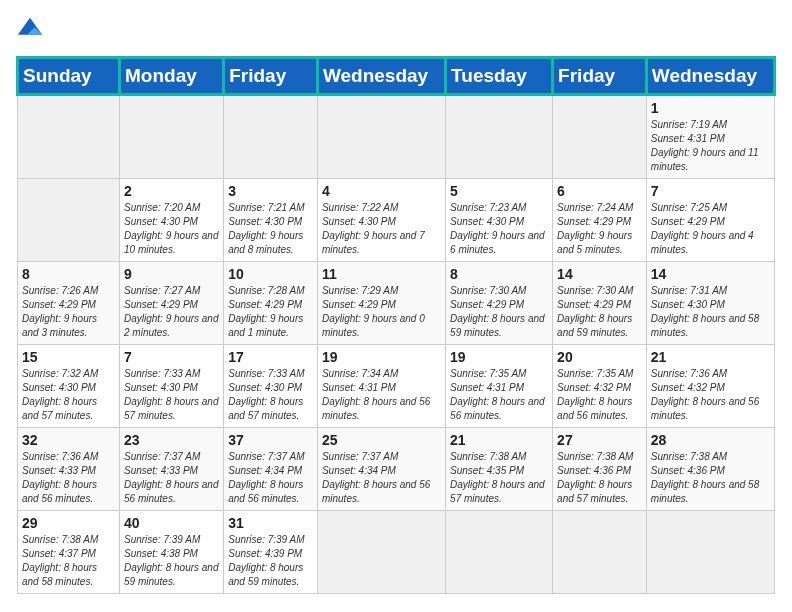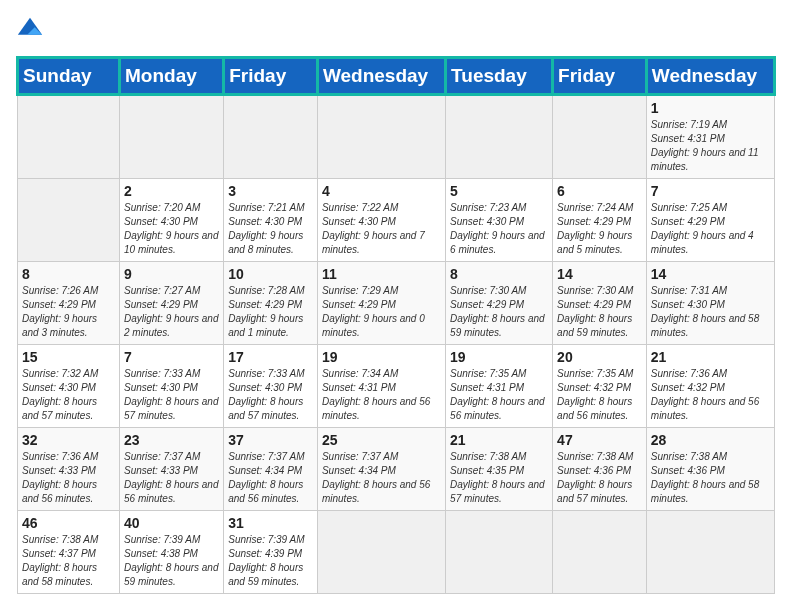--- a/index.html
+++ b/index.html
@@ -236,31 +236,31 @@
         </td>
         <td>
           <span class="day-number">25</span>
           <div class="day-info">Sunrise: 7:37 AM<br>Sunset: 4:34 PM<br>Daylight: 8 hours and 56 minutes.</div>
         </td>
         <td>
           <span class="day-number">21</span>
           <div class="day-info">Sunrise: 7:38 AM<br>Sunset: 4:35 PM<br>Daylight: 8 hours and 57 minutes.</div>
         </td>
         <td>
-          <span class="day-number">47</span>
+          <span class="day-number">27</span>
           <div class="day-info">Sunrise: 7:38 AM<br>Sunset: 4:36 PM<br>Daylight: 8 hours and 57 minutes.</div>
         </td>
         <td>
           <span class="day-number">28</span>
           <div class="day-info">Sunrise: 7:38 AM<br>Sunset: 4:36 PM<br>Daylight: 8 hours and 58 minutes.</div>
         </td>
       </tr>
       <tr>
         <td>
-          <span class="day-number">46</span>
+          <span class="day-number">29</span>
           <div class="day-info">Sunrise: 7:38 AM<br>Sunset: 4:37 PM<br>Daylight: 8 hours and 58 minutes.</div>
         </td>
         <td>
           <span class="day-number">40</span>
           <div class="day-info">Sunrise: 7:39 AM<br>Sunset: 4:38 PM<br>Daylight: 8 hours and 59 minutes.</div>
         </td>
         <td>
           <span class="day-number">31</span>
           <div class="day-info">Sunrise: 7:39 AM<br>Sunset: 4:39 PM<br>Daylight: 8 hours and 59 minutes.</div>
         </td>

